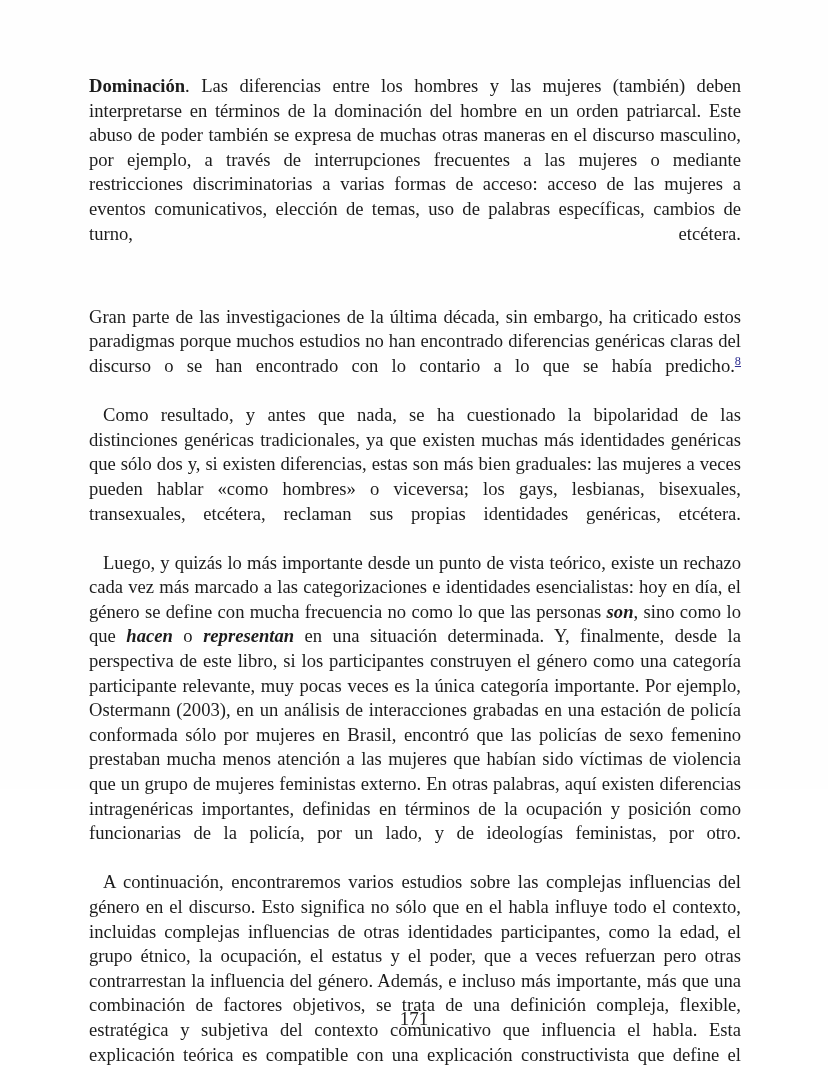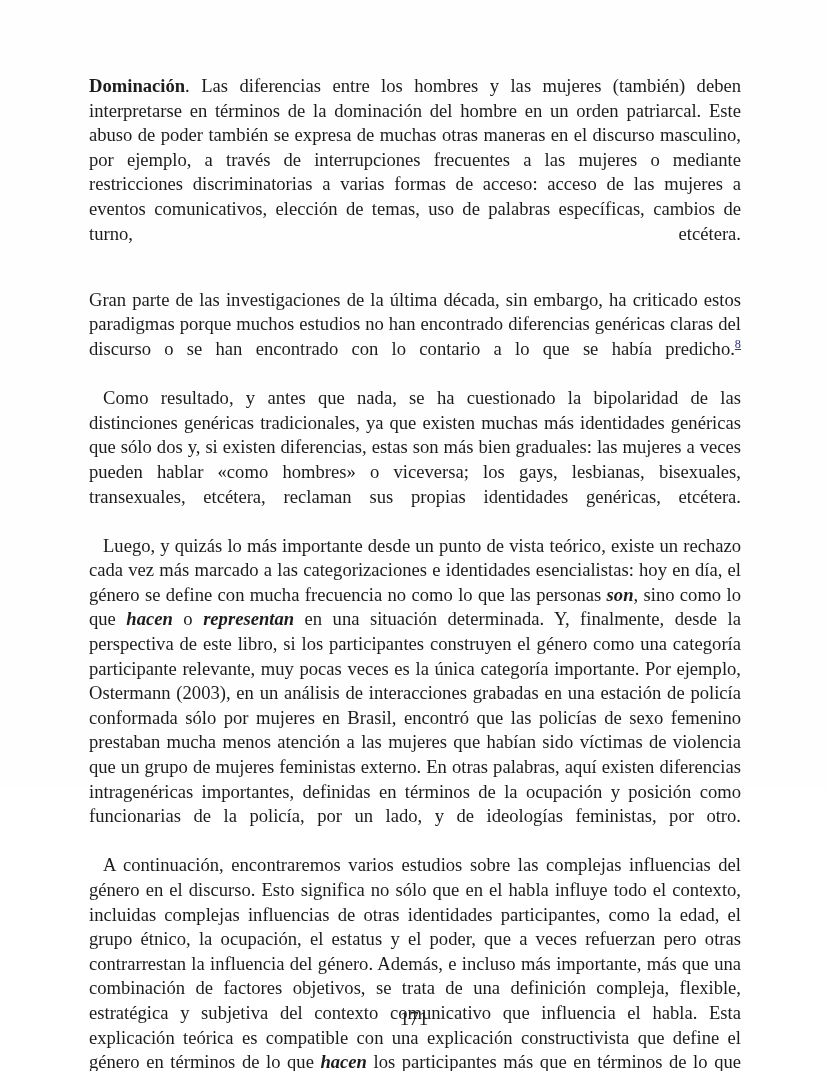--- a/index.html
+++ b/index.html
@@ -33,21 +33,21 @@
     font-size: 18.6px;
     line-height: 24.6px;
     text-align: justify;
     text-justify: inter-word;
     color: #1c1c1c;
     hyphens: none;
     word-spacing: 0.1px;
   }
   
   p.gap {
-    margin-top: 17px;
+    margin-top: 34px;
     text-indent: 0;
   }
   
   p.indent {
     text-indent: 14px;
   }
   p.noindent {
     text-indent: 0;
   }
   

